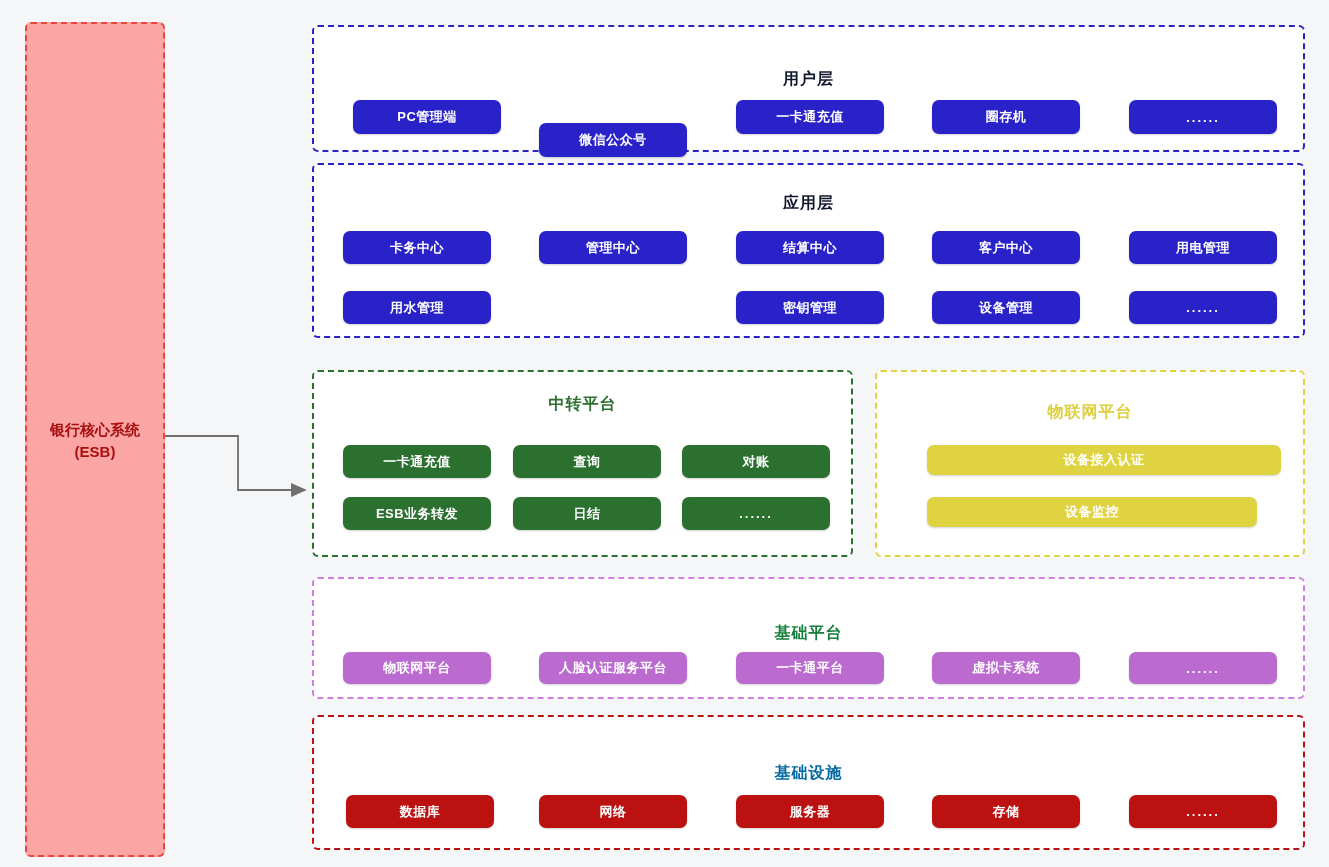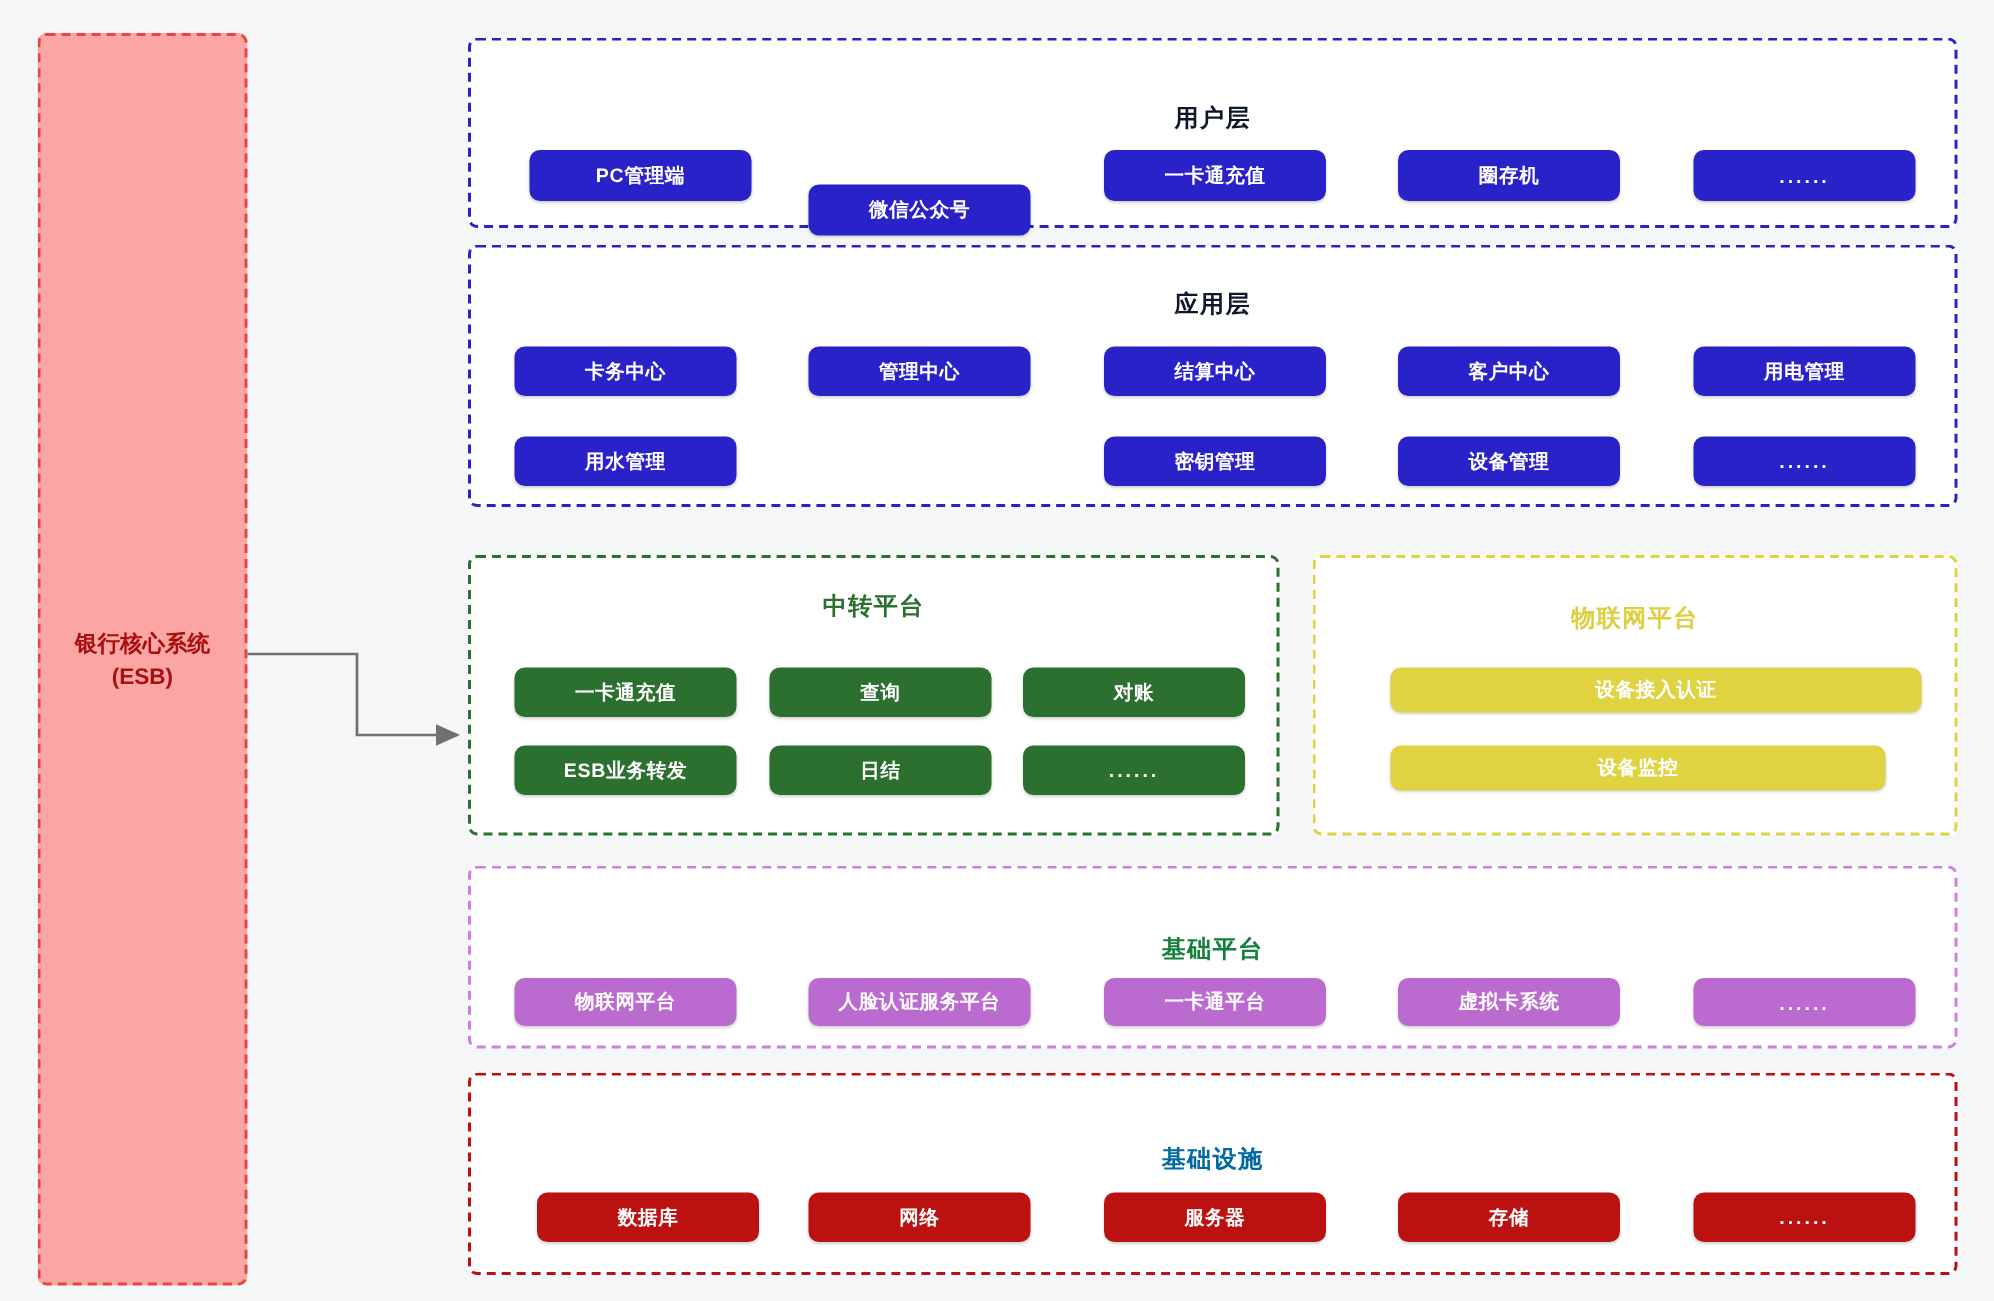--- a/index.html
+++ b/index.html
@@ -176,20 +176,20 @@
     <div class="chip purple" style="left:29px;  top:73px; width:148px; height:32px;">物联网平台</div>
     <div class="chip purple" style="left:225px; top:73px; width:148px; height:32px;">人脸认证服务平台</div>
     <div class="chip purple" style="left:422px; top:73px; width:148px; height:32px;">一卡通平台</div>
     <div class="chip purple" style="left:618px; top:73px; width:148px; height:32px;">虚拟卡系统</div>
     <div class="chip purple dots" style="left:815px; top:73px; width:148px; height:32px;">......</div>
   </div>
 
   <div class="group b-dred" id="g-infra" style="left:312px; top:715px; width:993px; height:135px;">
     <div class="group-title t-dred" style="top:46px;">基础设施</div>
 
-    <div class="chip dred" style="left:44px;  top:78px; width:148px; height:33px;">数据库</div>
+    <div class="chip dred" style="left:32px;  top:78px; width:148px; height:33px;">数据库</div>
     <div class="chip dred" style="left:225px; top:78px; width:148px; height:33px;">网络</div>
     <div class="chip dred" style="left:422px; top:78px; width:148px; height:33px;">服务器</div>
     <div class="chip dred" style="left:618px; top:78px; width:148px; height:33px;">存储</div>
     <div class="chip dred dots" style="left:815px; top:78px; width:148px; height:33px;">......</div>
   </div>
 
 </div>
 
 </body></html>

